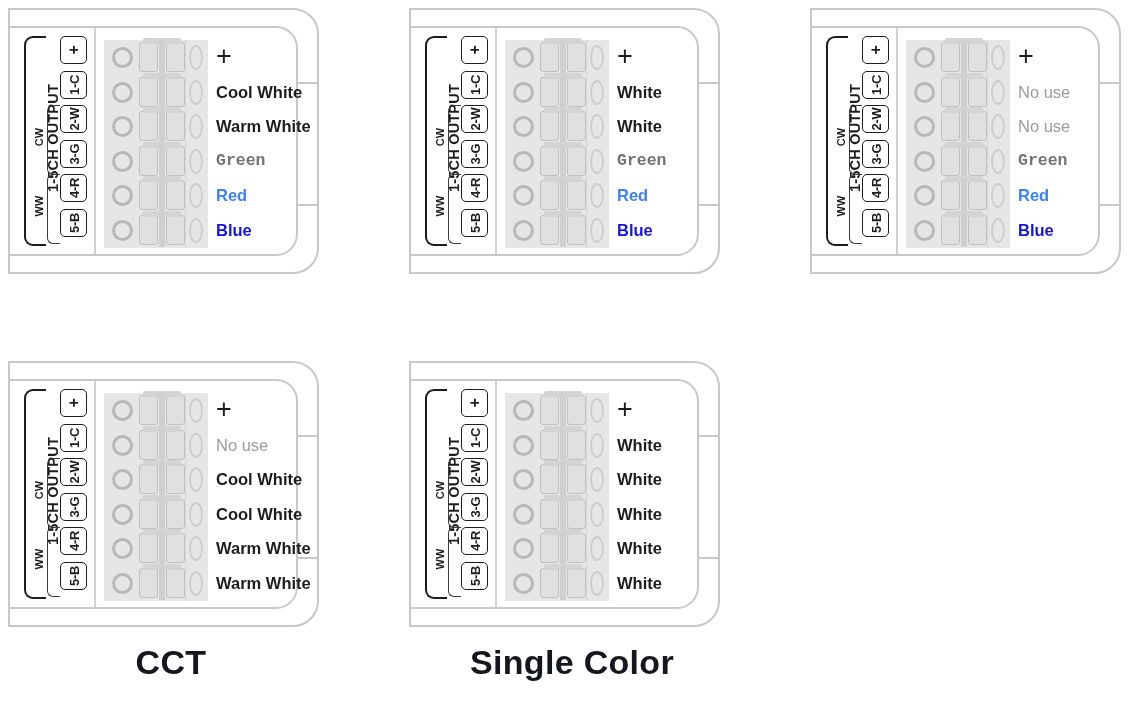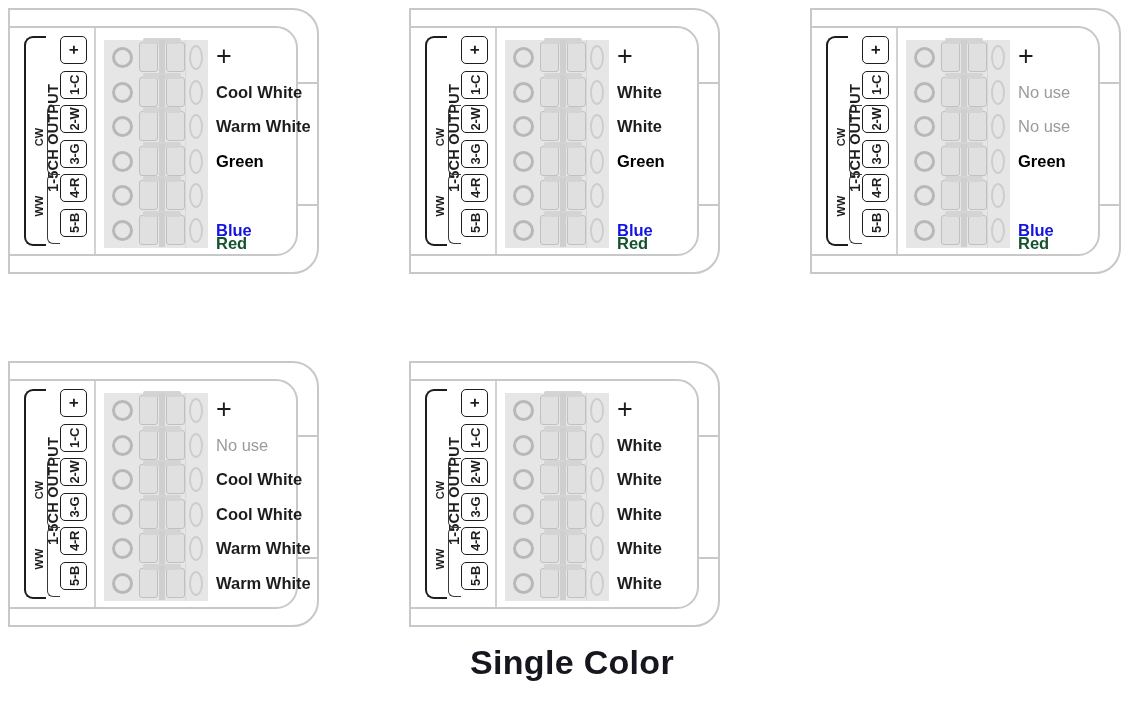--- a/index.html
+++ b/index.html
@@ -206,22 +206,22 @@
     position:absolute;
     left:0; width:110px; height:34px;
     line-height:34px;
     font-size:16.5px;
     font-weight:600;
     color:#1d1d1d;
     white-space:nowrap;
   }
   .wl.plusrow{font-size:27px;font-weight:500;line-height:32px;}
   .wl.nouse{color:#9b9b9b;font-weight:500;}
-  .wl.green{color:#000000;font-weight:700;}
-  .wl.red{color:#14532d;font-weight:700;margin-top:48px;}
+  .wl.green{color:#737373;font-weight:700;font-family:Liberation Mono, monospace;}
+  .wl.red{color:#3b82f6;font-weight:700;}
   .wl.blue{color:#1414e0;font-weight:700;}
 
   
   .caption{
     position:absolute;
     left:0; top:282px;
     width:326px;
     text-align:center;
     font-size:34px;
     font-weight:700;
@@ -649,20 +649,21 @@
           <div class="term-divider"></div>
         </div>
         <div class="wirelabels">
           <div class="wl plusrow" style="top: 0px;">+</div>
           <div class="wl nouse" style="top: 34.5px;">No use</div>
           <div class="wl " style="top: 69px;">Cool White</div>
           <div class="wl " style="top: 103.5px;">Cool White</div>
           <div class="wl " style="top: 138px;">Warm White</div>
           <div class="wl " style="top: 172.5px;">Warm White</div>
         </div>
+        <div class="caption">CCT</div>
       </div>
     </div>
     <div class="cell">
       <div class="device">
         <div class="shell-outer"></div>
         <div class="shell-inner"></div>
         <div class="tab-mark t1"></div>
         <div class="tab-mark t2"></div>
         <div class="divider"></div>
         <div class="labelcol">

